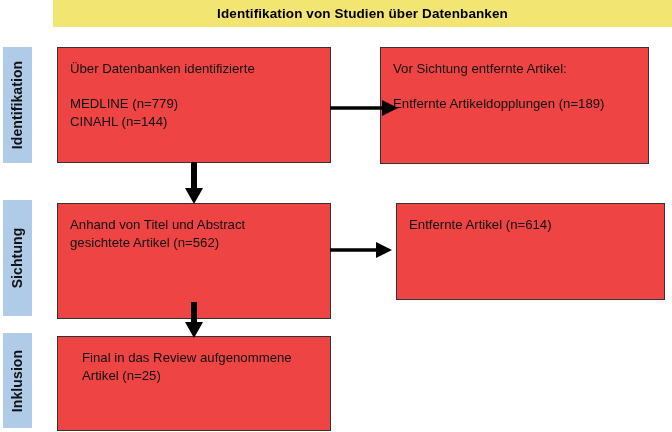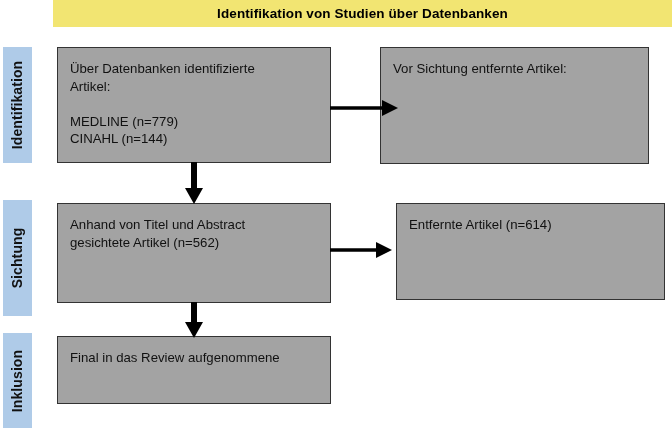--- a/index.html
+++ b/index.html
@@ -57,37 +57,37 @@
     letter-spacing: 0.1px;
   }
   #stage-identifikation { top: 47px;  height: 116px; }
   #stage-sichtung       { top: 200px; height: 116px; }
   #stage-inklusion      { top: 333px; height: 95px;  }
 
   
   .box {
     position: absolute;
     box-sizing: border-box;
-    background: #a3a3a3;
+    background: #ef4444;
     border: 1.6px solid #333333;
   }
   .box-inner {
     padding: 12px 12px 8px 12px;
     font-size: 13.2px;
     line-height: 17.5px;
     color: #111111;
   }
   .box-inner p { margin: 0; }
   .box-inner p.spacer { height: 17.5px; }
 
   #box-identified   { left: 57px;  top: 47px;  width: 274px; height: 116px; }
   #box-preremoved   { left: 380px; top: 47px;  width: 269px; height: 117px; }
-  #box-screened     { left: 57px;  top: 203px; width: 274px; height: 100px; }
+  #box-screened     { left: 57px;  top: 203px; width: 274px; height: 116px; }
   #box-excluded     { left: 396px; top: 203px; width: 269px; height: 97px;  }
-  #box-included     { left: 57px;  top: 336px; width: 274px; height: 68px;  }
+  #box-included     { left: 57px;  top: 336px; width: 274px; height: 95px; padding-left: 12px;  }
 
   
   .arrow {
     position: absolute;
   }
   .arrow svg { display: block; }
   #arrow-identified-to-preremoved { left: 330px; top: 98px; }
   #arrow-screened-to-excluded     { left: 330px; top: 240px; }
   #arrow-identified-to-screened   { left: 184px; top: 162px; }
   #arrow-screened-to-included     { left: 184px; top: 302px; }
@@ -109,50 +109,51 @@
     <span class="stage-text">Sichtung</span>
   </div>
 
   <div class="stage" id="stage-inklusion">
     <span class="stage-text">Inklusion</span>
   </div>
 
   <div class="box" id="box-identified">
     <div class="box-inner">
       <p>Über Datenbanken identifizierte</p>
-      <p>Artikel:</p>
       <p class="spacer"></p>
       <p>MEDLINE (n=779)</p>
       <p>CINAHL (n=144)</p>
     </div>
   </div>
 
   <div class="box" id="box-preremoved">
     <div class="box-inner">
       <p>Vor Sichtung entfernte Artikel:</p>
       <p class="spacer"></p>
+      <p>Entfernte Artikeldopplungen (n=189)</p>
     </div>
   </div>
 
   <div class="box" id="box-screened">
     <div class="box-inner">
       <p>Anhand von Titel und Abstract</p>
       <p>gesichtete Artikel (n=562)</p>
     </div>
   </div>
 
   <div class="box" id="box-excluded">
     <div class="box-inner">
       <p>Entfernte Artikel (n=614)</p>
     </div>
   </div>
 
   <div class="box" id="box-included">
     <div class="box-inner">
       <p>Final in das Review aufgenommene</p>
+      <p>Artikel (n=25)</p>
     </div>
   </div>
 
   <div class="arrow" id="arrow-identified-to-preremoved">
     <svg width="68" height="20" viewBox="0 0 68 20">
       <line x1="0" y1="10" x2="54" y2="10" stroke="#000000" stroke-width="3.6"></line>
       <polygon points="52,2 68,10 52,18" fill="#000000"></polygon>
     </svg>
   </div>
 

